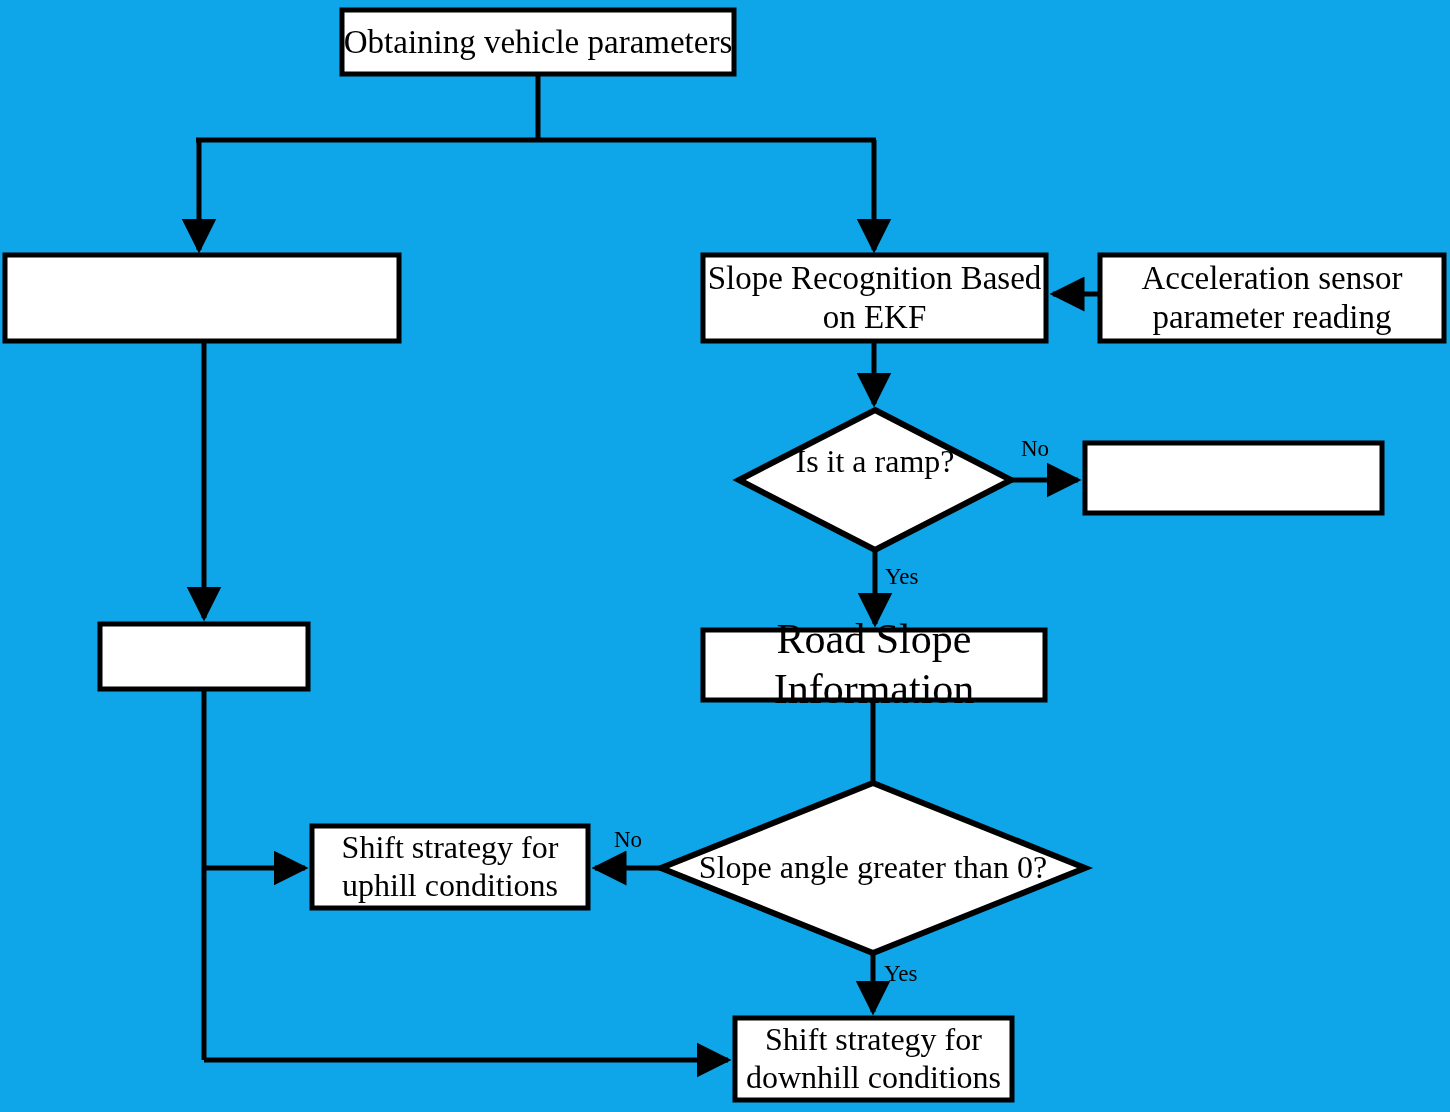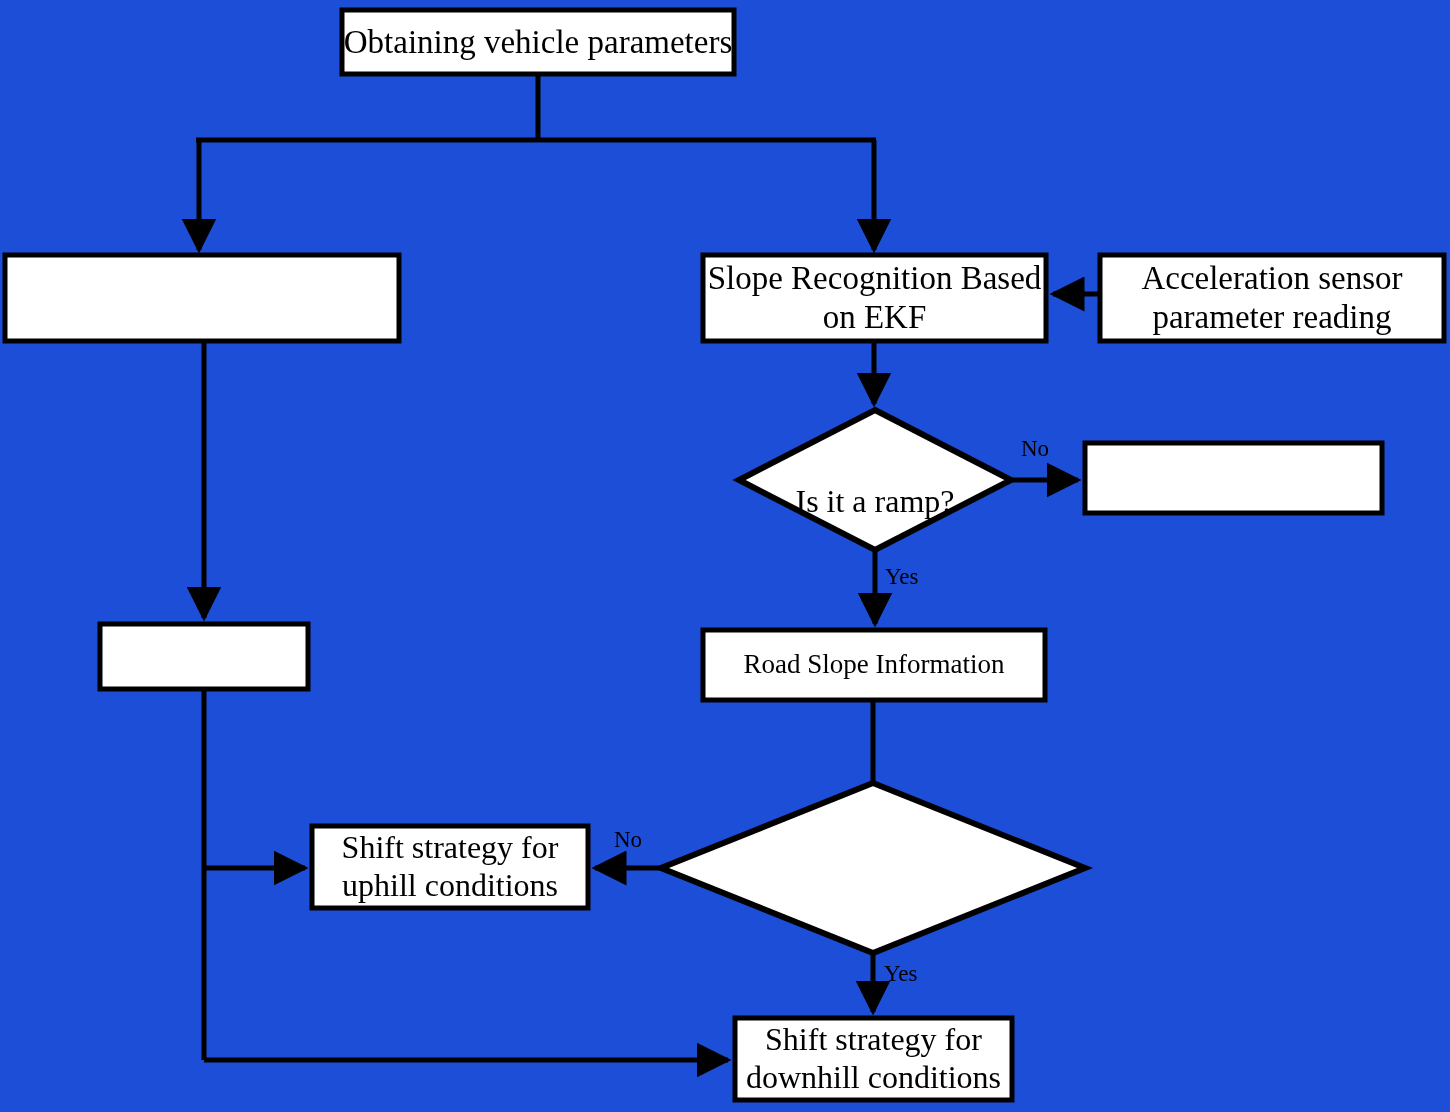--- a/index.html
+++ b/index.html
@@ -4,21 +4,21 @@
 <style>
   html, body {
     margin: 0;
     padding: 0;
     background: #ffffff;
   }
   #flowchart-root {
     position: relative;
     width: 1450px;
     height: 1112px;
-    background: #1d4ed8;
+    background: #0ea5e9;
     overflow: hidden;
     font-family: "Liberation Serif", "DejaVu Serif", serif;
   }
   #flow-svg {
     position: absolute;
     left: 0;
     top: 0;
     width: 1450px;
     height: 1112px;
   }
@@ -105,26 +105,27 @@
 
   <div class="node-label" style="left:342px; top:10px; width:392px; height:64px; font-size:33px;">Obtaining vehicle parameters</div>
 
 
   <div class="node-label" style="left:703px; top:255px; width:343px; height:86px; font-size:33px;">Slope Recognition Based
 on EKF</div>
 
   <div class="node-label" style="left:1100px; top:255px; width:344px; height:86px; font-size:33px;">Acceleration sensor
 parameter reading</div>
 
-  <div class="node-label" style="left:739px; top:468px; width:272px; height:68px; font-size:32px;">Is it a ramp?</div>
+  <div class="node-label" style="left:739px; top:428px; width:272px; height:68px; font-size:32px;">Is it a ramp?</div>
 
 
 
-  <div class="node-label" style="left:703px; top:630px; width:342px; height:70px; font-size:27px;">Road Slope Information</div>
+  <div class="node-label" style="left:703px; top:630px; width:342px; height:70px; font-size:42px;">Road Slope Information</div>
 
+  <div class="node-label" style="left:661px; top:834px; width:424px; height:68px; font-size:32px;">Slope angle greater than 0?</div>
 
   <div class="node-label" style="left:312px; top:826px; width:276px; height:82px; font-size:32px;">Shift strategy for
 uphill conditions</div>
 
   <div class="node-label" style="left:735px; top:1018px; width:277px; height:82px; font-size:32px;">Shift strategy for
 downhill conditions</div>
 
   <div class="edge-label" style="left:1021px; top:437px;">No</div>
 
   <div class="edge-label" style="left:885px; top:565px;">Yes</div>

